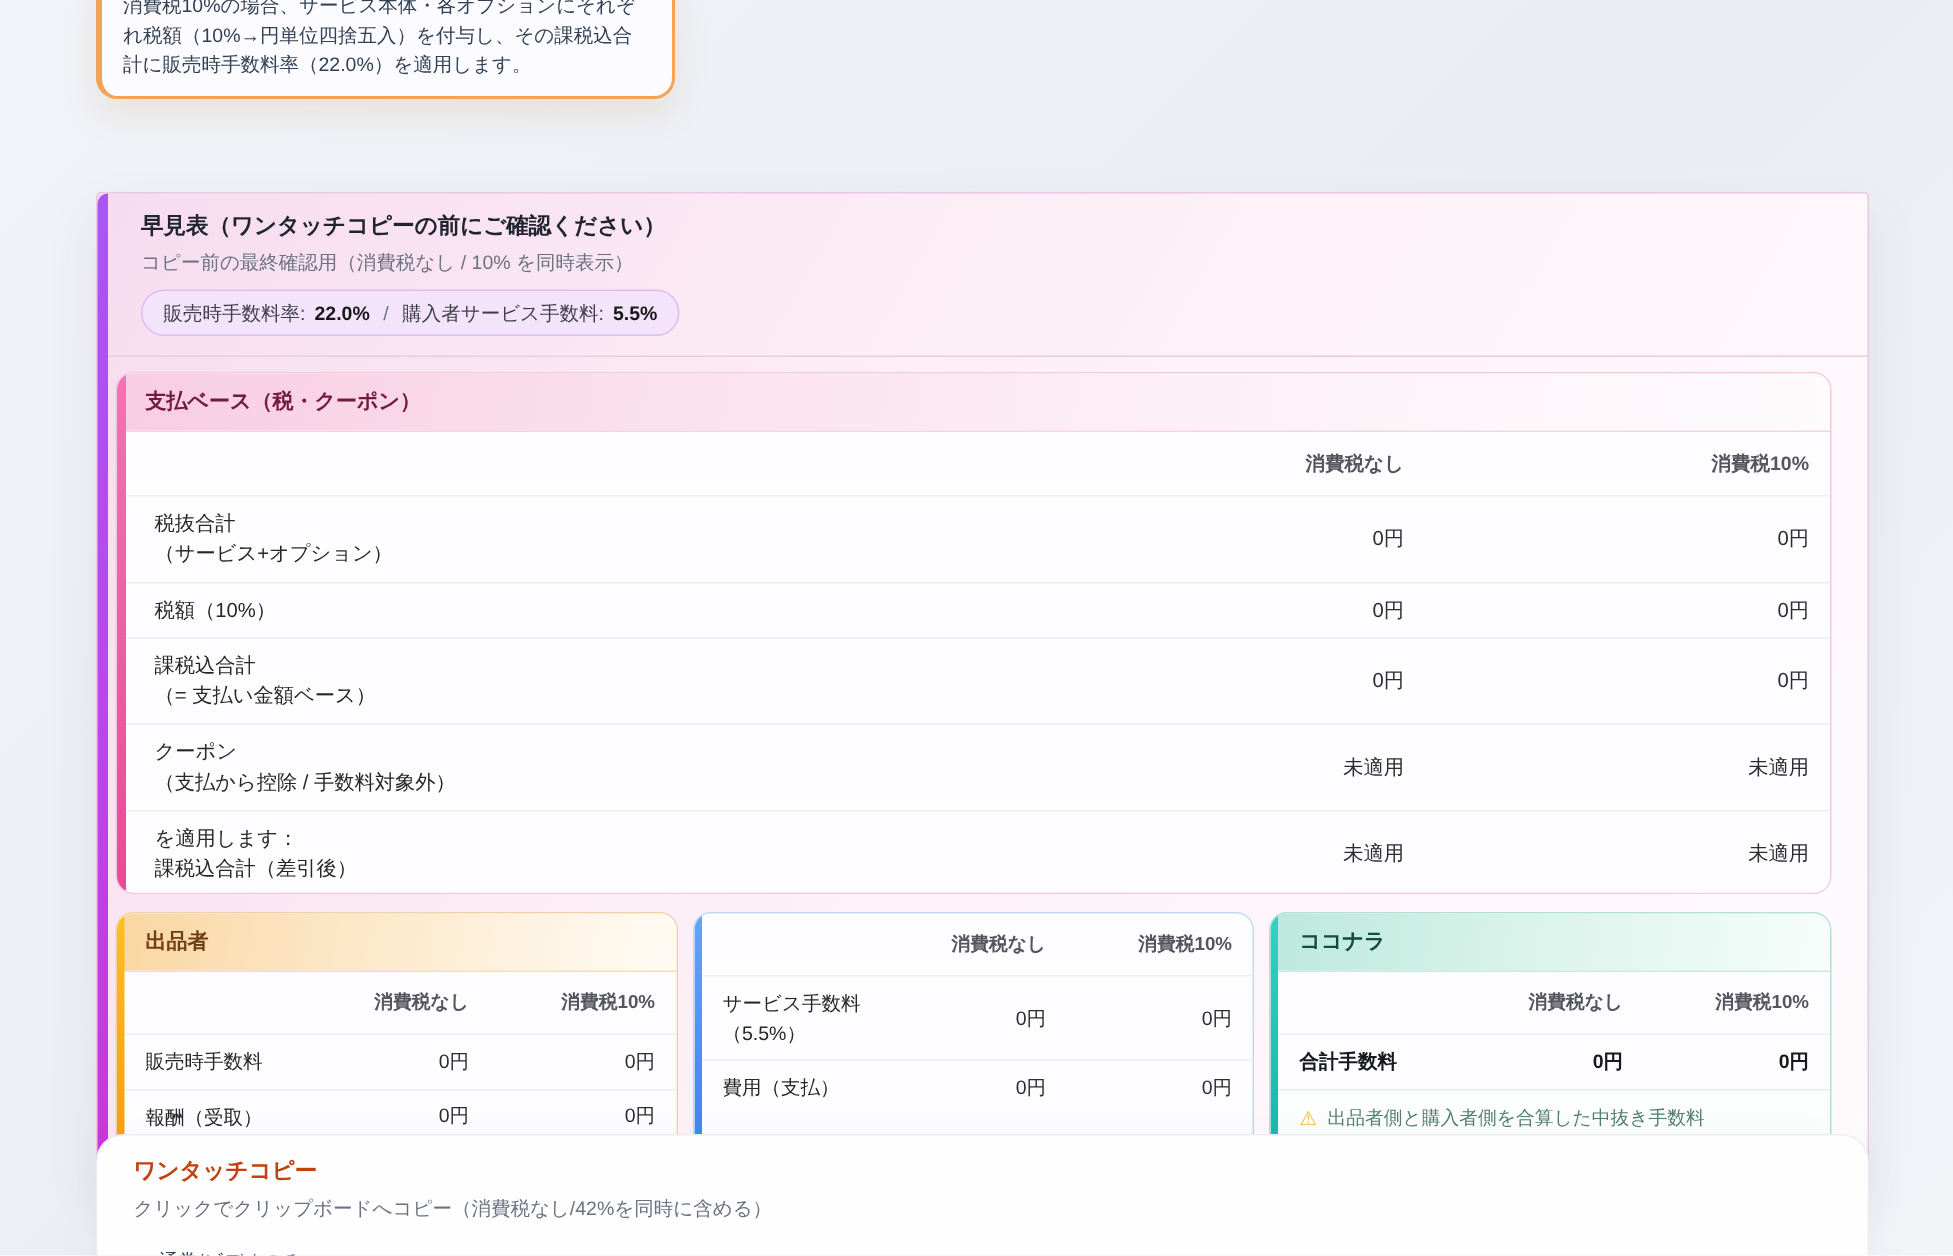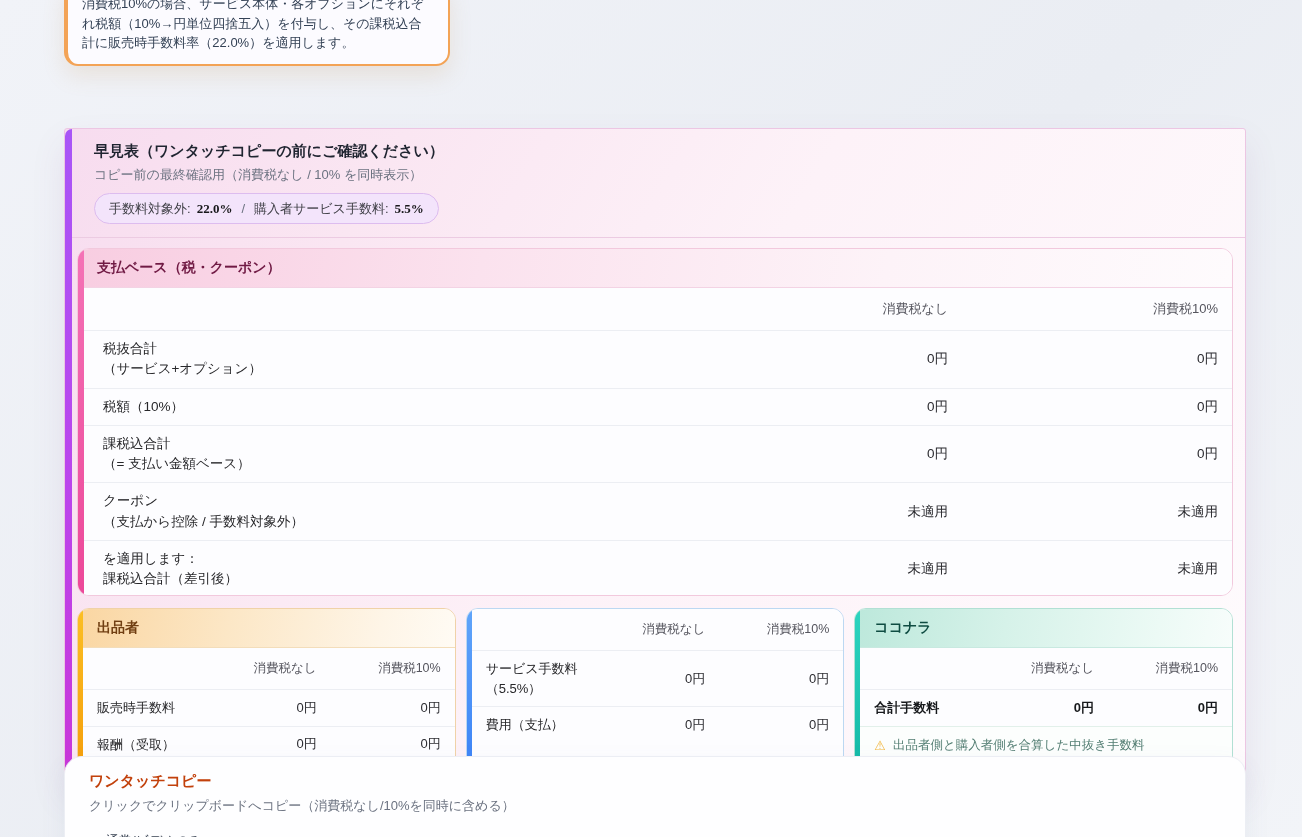--- a/index.html
+++ b/index.html
@@ -32,34 +32,34 @@
   .main-accent { width:7px; border-radius:18px 0 0 18px;
     background:linear-gradient(180deg,#a855f7 0%,#bb45ec 55%,#c936d8 100%); }
   .main-head { margin-left:7px; padding:12px 22px 13px; border-bottom:1px solid #eccbe2; }
   .main-title { font-size:15px; font-weight:700; color:#1f2430; line-height:20px; }
   .main-sub { margin-top:5px; font-size:13px; color:#6b7280; line-height:18px; }
   .rate-badge {
     display:inline-flex; align-items:center; gap:6px; margin-top:9px;
     background:#f3e4fb; border:1px solid #ddbcef; border-radius:999px;
     padding:6px 14px; font-size:13px; color:#3f3f46; line-height:17px;
   }
-  .rate-badge b { color:#18181b;font-family:Liberation Serif, serif; }
+  .rate-badge b { color:#18181b; }
   .rate-badge .sep { color:#6b7280; padding:0 3px; }
-  .main-body { margin-left:7px; padding:10px 12px 14px 5px; }
+  .main-body { margin-left:7px; padding:10px 24px 14px 5px; }
 
   
   .sub-card { position:relative; border-radius:12px; background:#fdfdff; overflow:hidden; }
   .sub-head { font-size:14px; font-weight:700; padding:10px 16px 10px 19px; }
   .trow { display:flex; align-items:center; padding:8px 14px 8px 19px; background:#fdfdff; }
   .trow + .trow { border-top:1px solid #eceef3; }
   .trow .lbl { flex:1; font-size:13.5px; color:#27272a; line-height:1.5; }
   .trow .lbl .l1, .trow .lbl .l2 { display:block; }
   .trow .val { text-align:right; font-size:13.5px; color:#2b2b30; }
   .thead { padding-top:12px; padding-bottom:12px; }
-  .thead .val { font-size:13px; font-weight:400; color:#55555e; }
+  .thead .val { font-size:13px; font-weight:700; color:#55555e; }
 
   
   .pay-card { height:348px; border:1px solid #f2c9dd; }
   .pay-accent { width:6px; background:linear-gradient(180deg,#f472b6,#ec4899); }
   .pay-card .sub-head {
     color:#701a44; border-bottom:1px solid #f3d3e4;
     background:linear-gradient(100deg,#f8cde1 0%,#fbe2ee 35%,#fdf3f8 70%,#fefbfd 100%);
   }
   .pay-card .trow { margin-left:6px; }
   .pay-card .val.v1 { width:270px; }
@@ -113,21 +113,21 @@
   <div class="note-text">消費税10%の場合、サービス本体・各オプションにそれぞれ税額（10%→円単位四捨五入）を付与し、その課税込合計に販売時手数料率（22.0%）を適用します。</div>
 </div>
 
 <div class="main-card">
   <div class="accent main-accent"></div>
 
   <div class="main-head">
     <div class="main-title">早見表（ワンタッチコピーの前にご確認ください）</div>
     <div class="main-sub">コピー前の最終確認用（消費税なし / 10% を同時表示）</div>
     <div class="rate-badge">
-      <span>手数料対象外:</span>
+      <span>販売時手数料率:</span>
       <b>22.0%</b>
       <span class="sep">/</span>
       <span>購入者サービス手数料:</span>
       <b>5.5%</b>
     </div>
   </div>
 
   <div class="main-body">
 
     <section class="sub-card pay-card">
@@ -245,15 +245,15 @@
           <span>出品者側と購入者側を合算した中抜き手数料</span>
         </div>
       </section>
 
     </div>
   </div>
 </div>
 
 <div class="copy-card">
   <div class="copy-title">ワンタッチコピー</div>
-  <div class="copy-sub">クリックでクリップボードへコピー（消費税なし/10%を同時に含める）</div>
+  <div class="copy-sub">クリックでクリップボードへコピー（消費税なし/42%を同時に含める）</div>
   <div class="copy-partial">通常/ビデオのみ</div>
 </div>
 
 </body></html>

